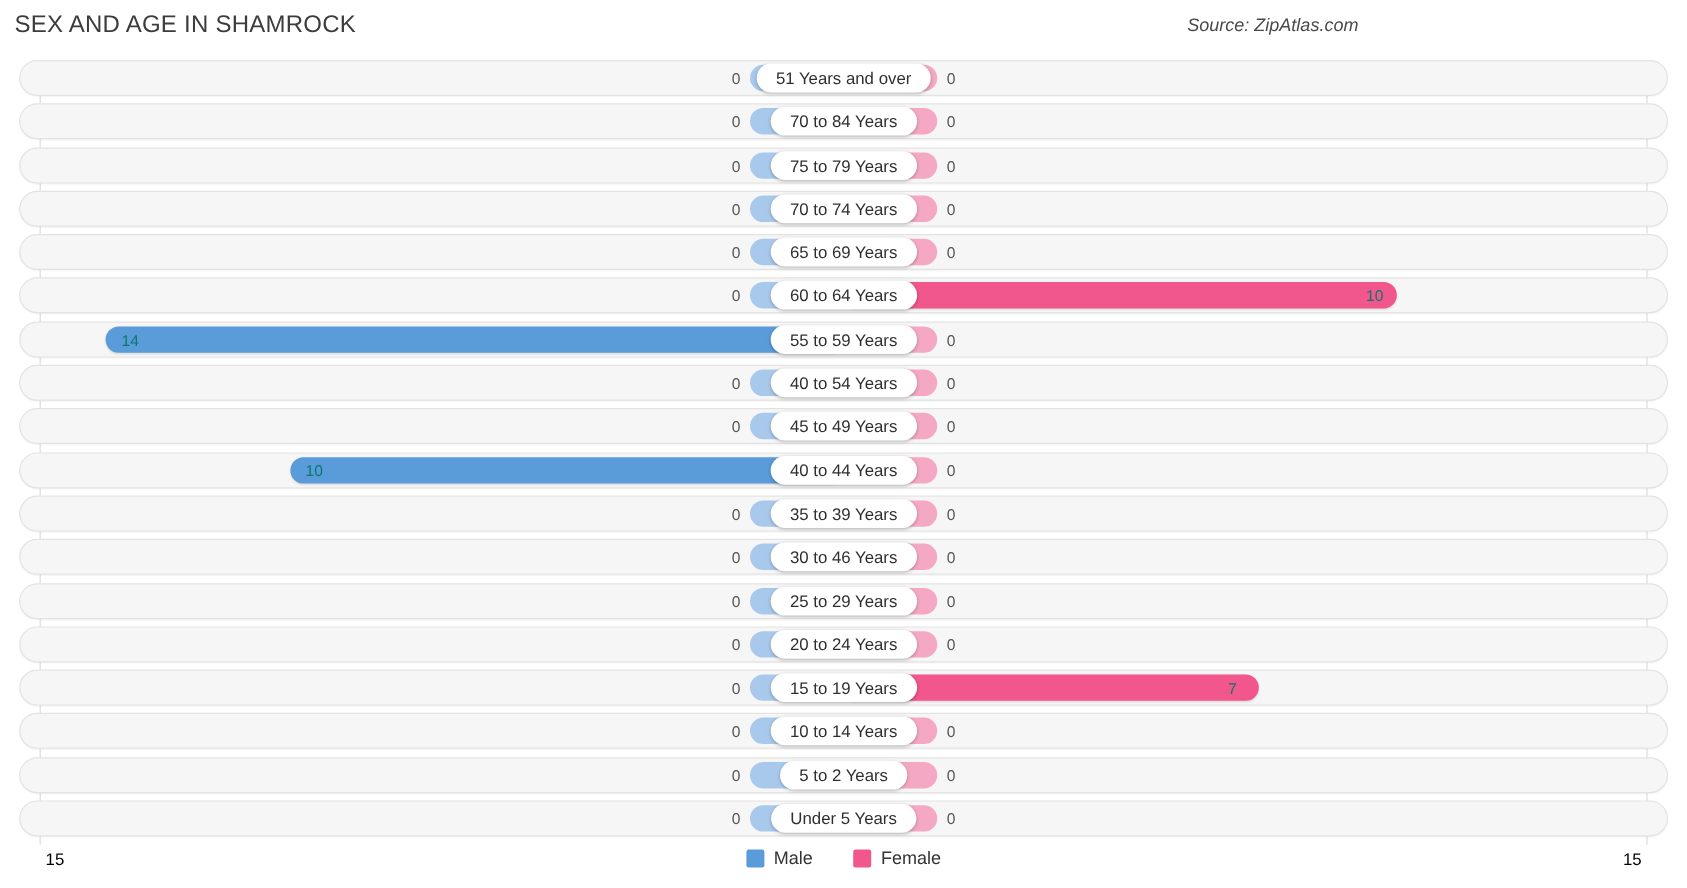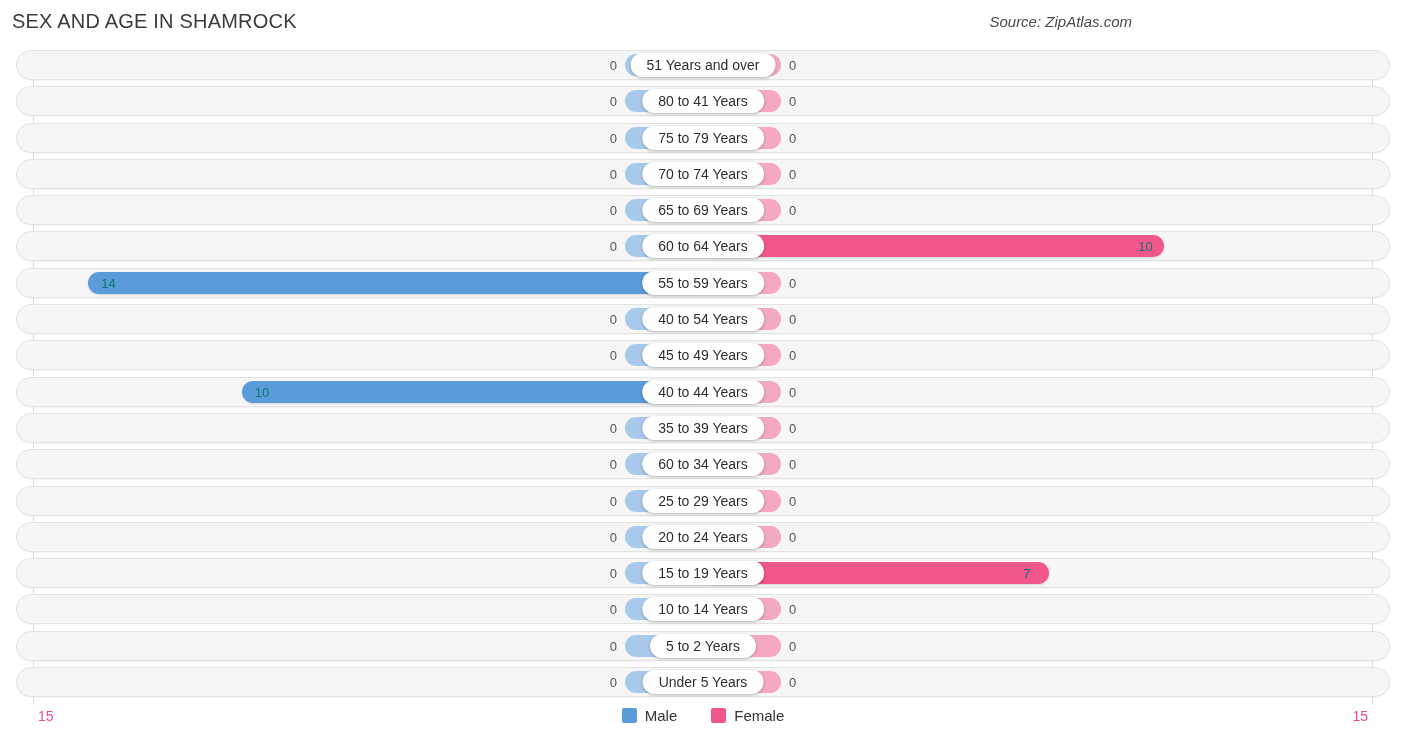--- a/index.html
+++ b/index.html
@@ -95,21 +95,21 @@
     font-size:14px;
     color:#2f2f2f;
     white-space:nowrap;
     z-index:4;
   }
 
   
   .footer { position:absolute; left:0; top:700px; width:1406px; height:40px; }
   .tick {
     position:absolute; top:8px;
-    font-size:14px; color:#ec4899;
+    font-size:14px; color:#000000;
   }
   .tick.left  { left:38px; }
   .tick.right { right:38px; }
 
   .legend {
     position:absolute; left:0; right:0; top:7px;
     display:flex; justify-content:center; align-items:center; gap:34px;
   }
   .legend-item { display:flex; align-items:center; gap:8px; }
   .swatch { width:15px; height:15px; border-radius:2px; }
@@ -140,21 +140,21 @@
           </div>
           <div class="capsule">51 Years and over</div>
         </div>
         <div class="row">
           <div class="track">
             <div class="bar male zero" style="width: 78px;"></div>
             <div class="vlabel outside" style="right: calc(50% + 86px);">0</div>
             <div class="bar female zero" style="width: 78px;"></div>
             <div class="vlabel outside" style="left: calc(50% + 86px);">0</div>
           </div>
-          <div class="capsule">80 to 41 Years</div>
+          <div class="capsule">70 to 84 Years</div>
         </div>
         <div class="row">
           <div class="track">
             <div class="bar male zero" style="width: 78px;"></div>
             <div class="vlabel outside" style="right: calc(50% + 86px);">0</div>
             <div class="bar female zero" style="width: 78px;"></div>
             <div class="vlabel outside" style="left: calc(50% + 86px);">0</div>
           </div>
           <div class="capsule">75 to 79 Years</div>
         </div>
@@ -230,21 +230,21 @@
           </div>
           <div class="capsule">35 to 39 Years</div>
         </div>
         <div class="row">
           <div class="track">
             <div class="bar male zero" style="width: 78px;"></div>
             <div class="vlabel outside" style="right: calc(50% + 86px);">0</div>
             <div class="bar female zero" style="width: 78px;"></div>
             <div class="vlabel outside" style="left: calc(50% + 86px);">0</div>
           </div>
-          <div class="capsule">60 to 34 Years</div>
+          <div class="capsule">30 to 46 Years</div>
         </div>
         <div class="row">
           <div class="track">
             <div class="bar male zero" style="width: 78px;"></div>
             <div class="vlabel outside" style="right: calc(50% + 86px);">0</div>
             <div class="bar female zero" style="width: 78px;"></div>
             <div class="vlabel outside" style="left: calc(50% + 86px);">0</div>
           </div>
           <div class="capsule">25 to 29 Years</div>
         </div>

